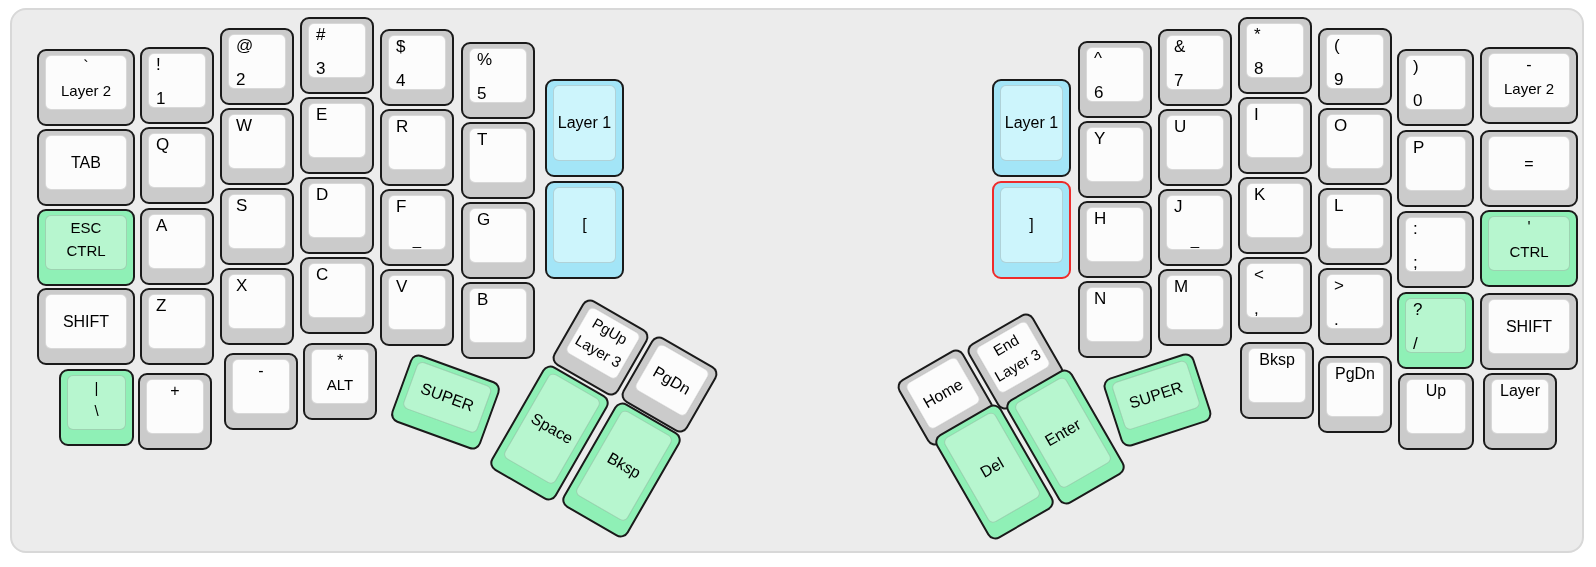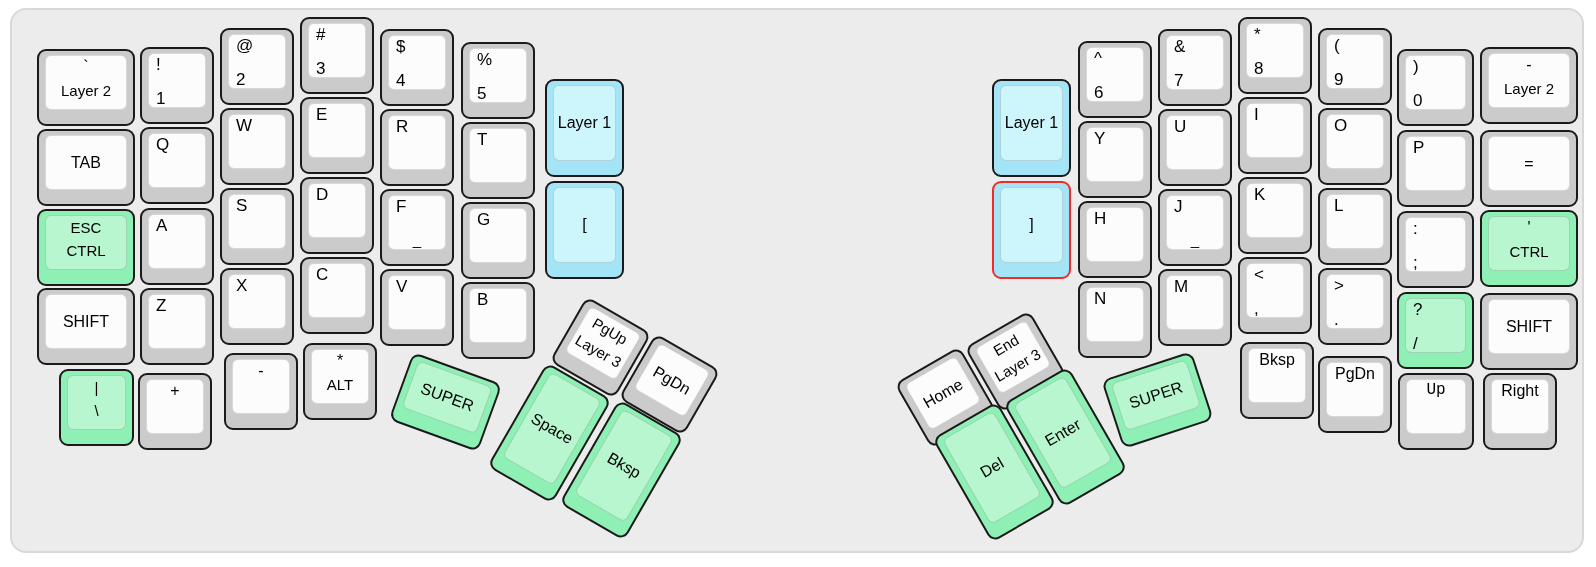--- a/index.html
+++ b/index.html
@@ -336,21 +336,21 @@
           <span class="lbl p-ml">;</span>
         </div>
       </div>
       <div class="key" style="left: 1397px; top: 292px; width: 77px; height: 77px; background: rgb(143, 240, 182); border-color: rgb(26, 26, 26);">
         <div class="cap" style="background: rgb(183, 246, 207);">
           <span class="lbl p-tl">?</span>
           <span class="lbl p-ml">/</span>
         </div>
       </div>
       <div class="key" style="left: 1398px; top: 373px; width: 76px; height: 77px; background: rgb(203, 203, 203); border-color: rgb(26, 26, 26);">
-        <div class="cap" style="background: rgb(252, 252, 252); font-family: Liberation Mono, monospace;">
+        <div class="cap" style="background: rgb(252, 252, 252);">
           <span class="lbl p-tc">Up</span>
         </div>
       </div>
       <div class="key" style="left: 1480px; top: 47px; width: 98px; height: 77px; background: rgb(203, 203, 203); border-color: rgb(26, 26, 26);">
         <div class="cap" style="background: rgb(252, 252, 252);">
           <span class="lbl p-tc">-</span>
           <span class="lbl p-mc">Layer 2</span>
         </div>
       </div>
       <div class="key" style="left: 1480px; top: 130px; width: 98px; height: 77px; background: rgb(203, 203, 203); border-color: rgb(26, 26, 26);">
@@ -364,21 +364,21 @@
           <span class="lbl p-mc">CTRL</span>
         </div>
       </div>
       <div class="key" style="left: 1480px; top: 293px; width: 98px; height: 77px; background: rgb(203, 203, 203); border-color: rgb(26, 26, 26);">
         <div class="cap" style="background: rgb(252, 252, 252);">
           <span class="lbl p-c">SHIFT</span>
         </div>
       </div>
       <div class="key" style="left: 1483px; top: 373px; width: 74px; height: 77px; background: rgb(203, 203, 203); border-color: rgb(26, 26, 26);">
         <div class="cap" style="background: rgb(252, 252, 252);">
-          <span class="lbl p-tc">Right</span>
+          <span class="lbl p-tc">Layer</span>
         </div>
       </div>
       <div class="key" style="left: 907.5px; top: 359.5px; width: 75px; height: 75px; transform: rotate(-30deg); background: rgb(203, 203, 203); border-color: rgb(26, 26, 26);">
         <div class="cap" style="background: rgb(252, 252, 252);">
           <span class="lbl p-c">Home</span>
         </div>
       </div>
       <div class="key" style="left: 977.5px; top: 323.5px; width: 75px; height: 75px; transform: rotate(-30deg); background: rgb(203, 203, 203); border-color: rgb(26, 26, 26);">
         <div class="cap" style="background: rgb(252, 252, 252);">
           <span class="lbl p-c2a">End</span>

